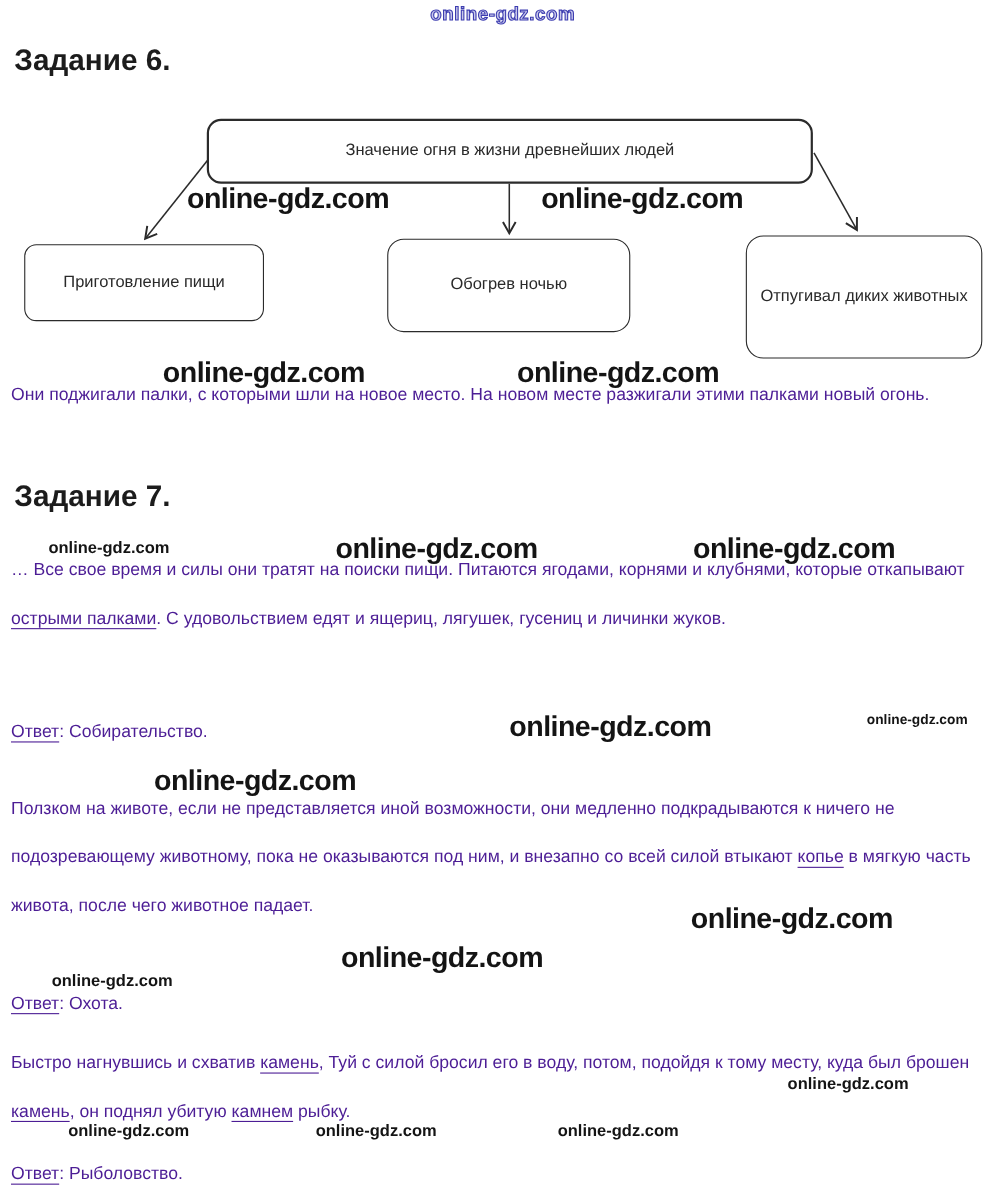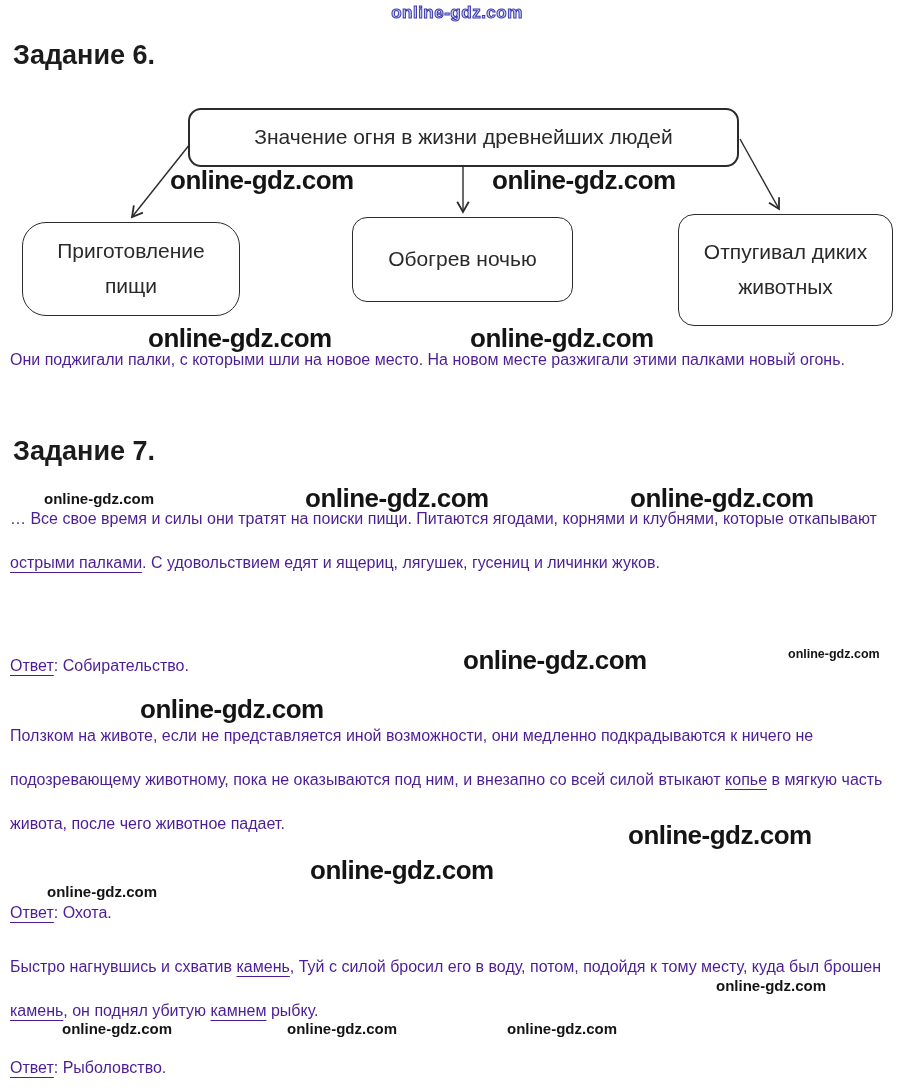--- a/index.html
+++ b/index.html
@@ -16,24 +16,24 @@
     position:absolute; top:3px; left:0; width:100%; text-align:center;
     font-size:17px; font-weight:700; letter-spacing:0.5px;
     color:#c8c8ea; -webkit-text-stroke:1px #3c3cb0;
   }
   .heading { position:absolute; font-weight:700; font-size:27px; color:#1c1c1c; }
   .para { position:absolute; font-size:16px; line-height:44px; color:#4c1d95; }
   .para .u, .u { text-decoration:underline; text-underline-offset:4px;margin-top:37px; }
   .box {
     position:absolute; box-sizing:border-box; background:#ffffff;
     border:2px solid #2b2b2b; display:flex; align-items:center; justify-content:center;
-    text-align:center; font-size:21px; color:#2a2a2a; line-height:1.65; padding:4px 10px;
+    text-align:center; font-size:15px; color:#2a2a2a; line-height:1.65; padding:4px 10px;
   }
   #box-root { left:188px; top:108px; width:551px; height:59px; border-radius:13px; }
-  #box-c1   { left:22px;  top:222px; width:218px; height:94px; border-radius:24px; border-width:1.8px; }
+  #box-c1   { left:22px;  top:222px; width:218px; height:70px; border-radius:11px; border-width:1.8px; }
   #box-c2   { left:352px; top:217px; width:221px; height:85px; border-radius:15px; border-width:1.8px; }
   #box-c3   { left:678px; top:214px; width:215px; height:112px; border-radius:16px; border-width:1.8px; }
   svg.arrows { position:absolute; left:0; top:100px; pointer-events:none; }
 </style>
 </head>
 <body>
 
 <div id="wm-top">online-gdz.com</div>
 
 <div id="wm-layer">

